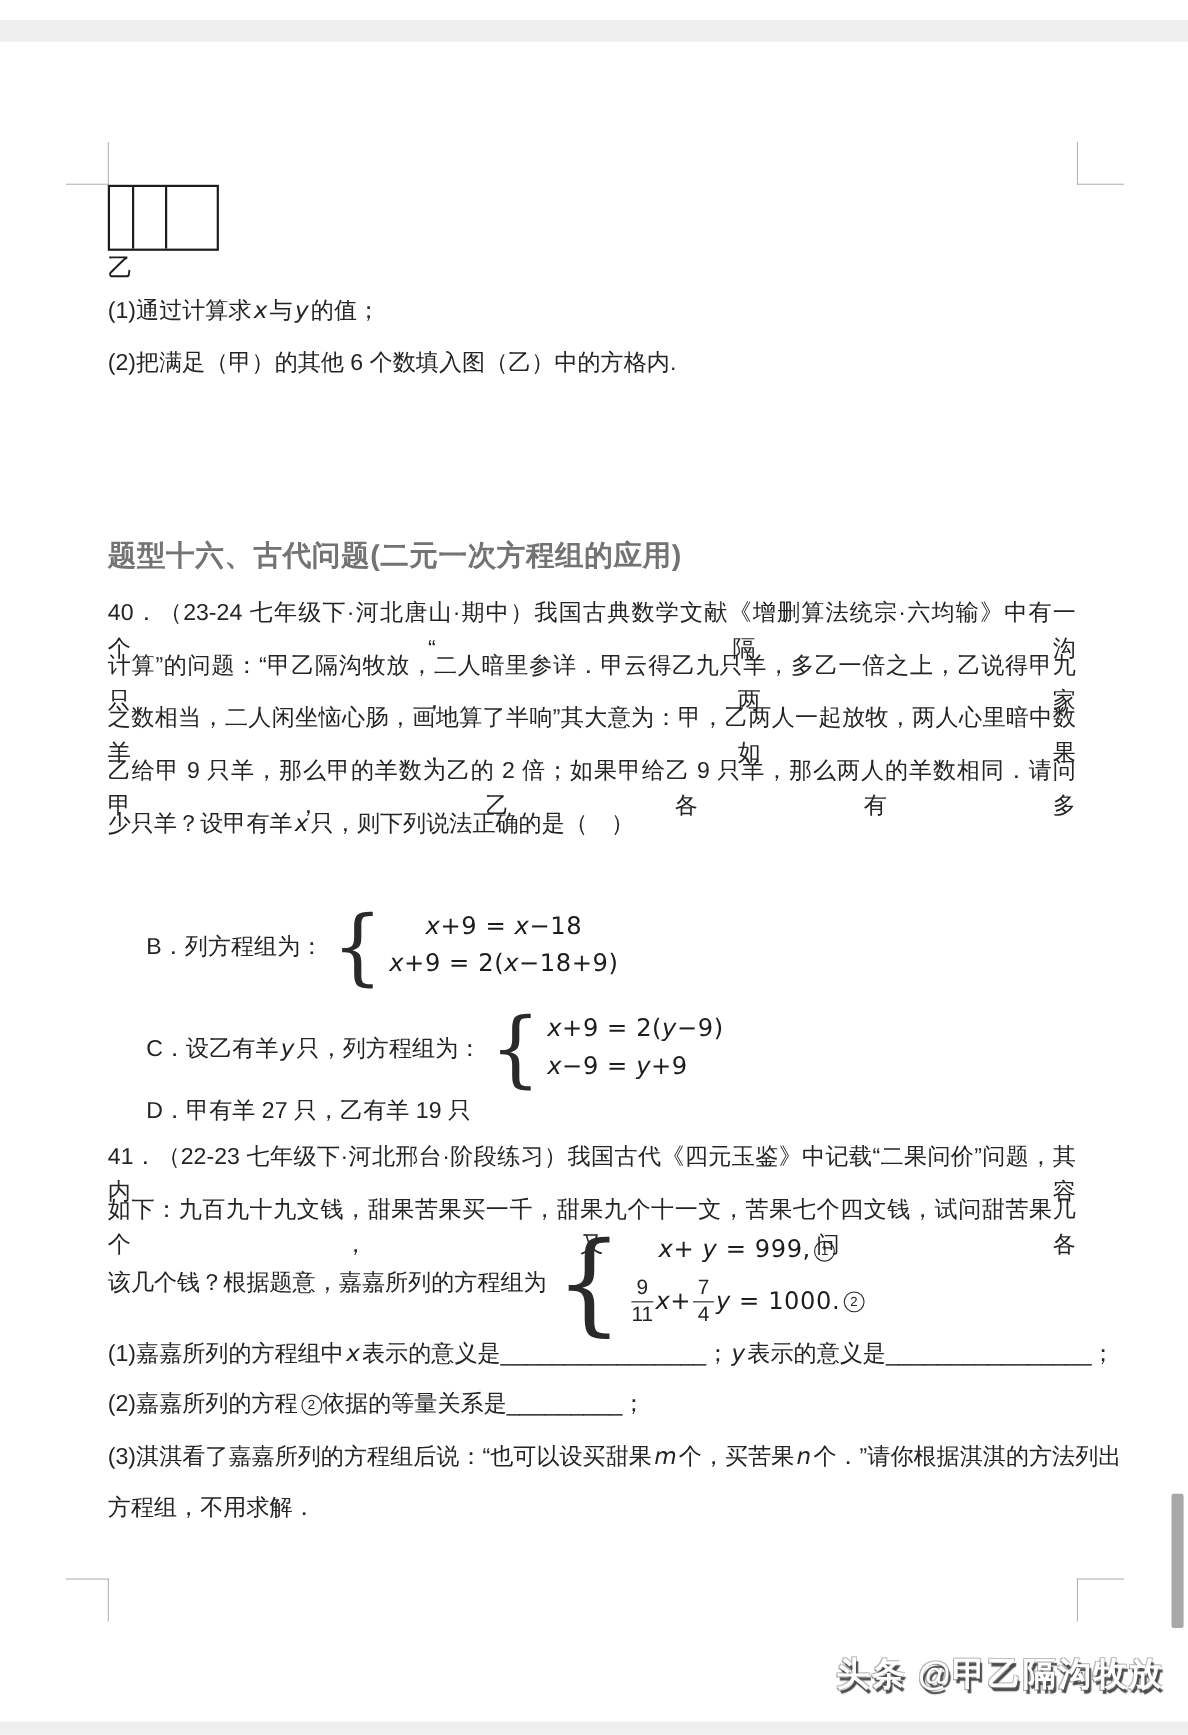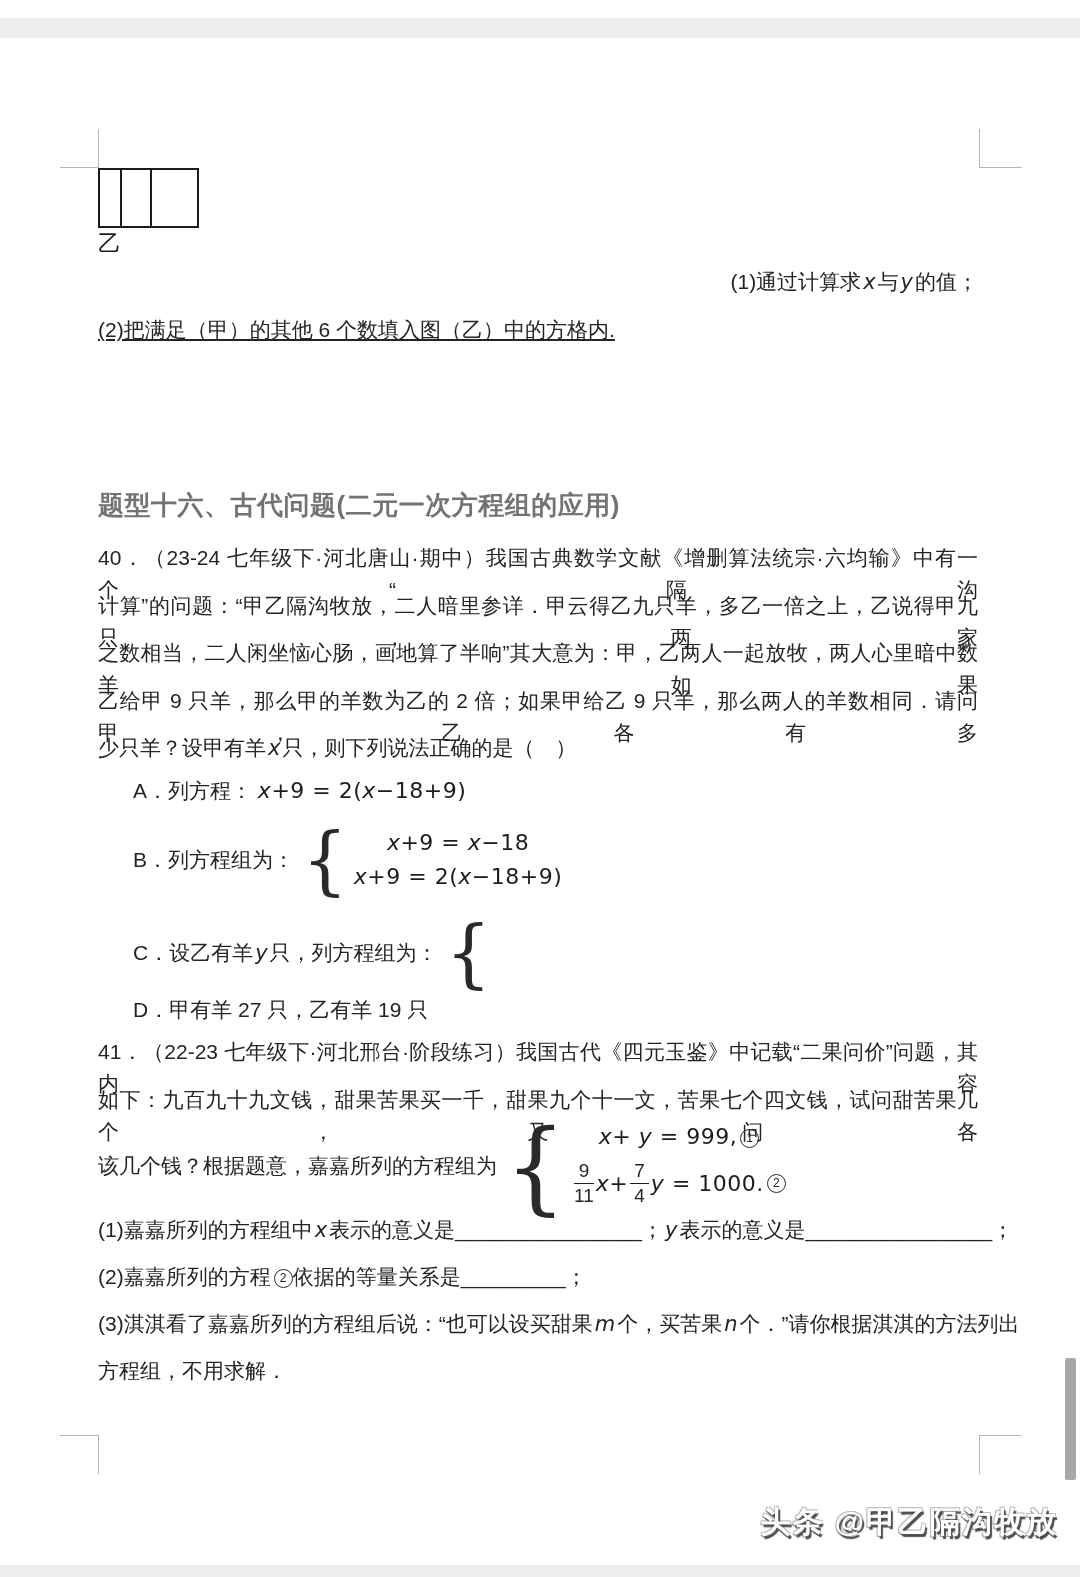--- a/index.html
+++ b/index.html
@@ -67,54 +67,54 @@
   <div class="mark mark-tr"></div>
   <div class="mark mark-bl"></div>
   <div class="mark mark-br"></div>
 
   <div class="grid-fig">
     <div class="grid-div grid-div1"></div>
     <div class="grid-div grid-div2"></div>
   </div>
   <div class="fig-label">乙</div>
 
-  <div class="ln" style="top:266px;text-align:right;">
+  <div class="ln" style="top:266px;">
     <span>(1)通过计算求</span><span class="var">x</span><span>与</span><span class="var">y</span><span>的值；</span>
   </div>
-  <div class="ln" style="top:314px;text-decoration:underline;">(2)把满足（甲）的其他 6 个数填入图（乙）中的方格内.</div>
+  <div class="ln" style="top:314px;">(2)把满足（甲）的其他 6 个数填入图（乙）中的方格内.</div>
 
   <div class="heading">题型十六、古代问题(二元一次方程组的应用)</div>
 
   <div class="para" style="top:542px;">
     <div class="pl just">40．（23-24 七年级下·河北唐山·期中）我国古典数学文献《增删算法统宗·六均输》中有一个“隔沟</div>
     <div class="pl just">计算”的问题：“甲乙隔沟牧放，二人暗里参详．甲云得乙九只羊，多乙一倍之上，乙说得甲九只，两家</div>
     <div class="pl just">之数相当，二人闲坐恼心肠，画地算了半响”其大意为：甲，乙两人一起放牧，两人心里暗中数羊．如果</div>
     <div class="pl just">乙给甲 9 只羊，那么甲的羊数为乙的 2 倍；如果甲给乙 9 只羊，那么两人的羊数相同．请问甲，乙各有多</div>
     <div class="pl">
       <span>少只羊？设甲有羊</span><span class="var">x</span><span>只，则下列说法正确的是（　）</span>
     </div>
   </div>
 
-  <div class="ln indent" style="top:776px;line-height:30px;">
-    <span>A．列方程：</span>
-    <span class="math"><i>x</i>+9 = 2(<i>x</i>−18+9)</span>
-  </div>
 
   <div class="sysrow" style="top:824px;height:72px;left:133px;">
     <span class="lab">B．列方程组为：</span>
     <span class="brace b72">{</span>
     <span class="syscol center">
       <span class="eqline math"><i>x</i>+9 = <i>x</i>−18</span>
       <span class="eqline math"><i>x</i>+9 = 2(<i>x</i>−18+9)</span>
     </span>
   </div>
 
   <div class="sysrow" style="top:917px;height:72px;left:133px;">
     <span class="lab"><span>C．设乙有羊</span><span class="var">y</span><span>只，列方程组为：</span></span>
     <span class="brace b72">{</span>
+    <span class="syscol left">
+      <span class="eqline math"><i>x</i>+9 = 2(<i>y</i>−9)</span>
+      <span class="eqline math"><i>x</i>−9 = <i>y</i>+9</span>
+    </span>
   </div>
 
   <div class="ln indent" style="top:995px;line-height:30px;">D．甲有羊 27 只，乙有羊 19 只</div>
 
   <div class="para" style="top:1036px;">
     <div class="pl just">41．（22-23 七年级下·河北邢台·阶段练习）我国古代《四元玉鉴》中记载“二果问价”问题，其内容</div>
     <div class="pl just">如下：九百九十九文钱，甜果苦果买一千，甜果九个十一文，苦果七个四文钱，试问甜苦果几个，又问各</div>
   </div>
 
   <div class="sysrow" style="top:1118px;height:95px;">

